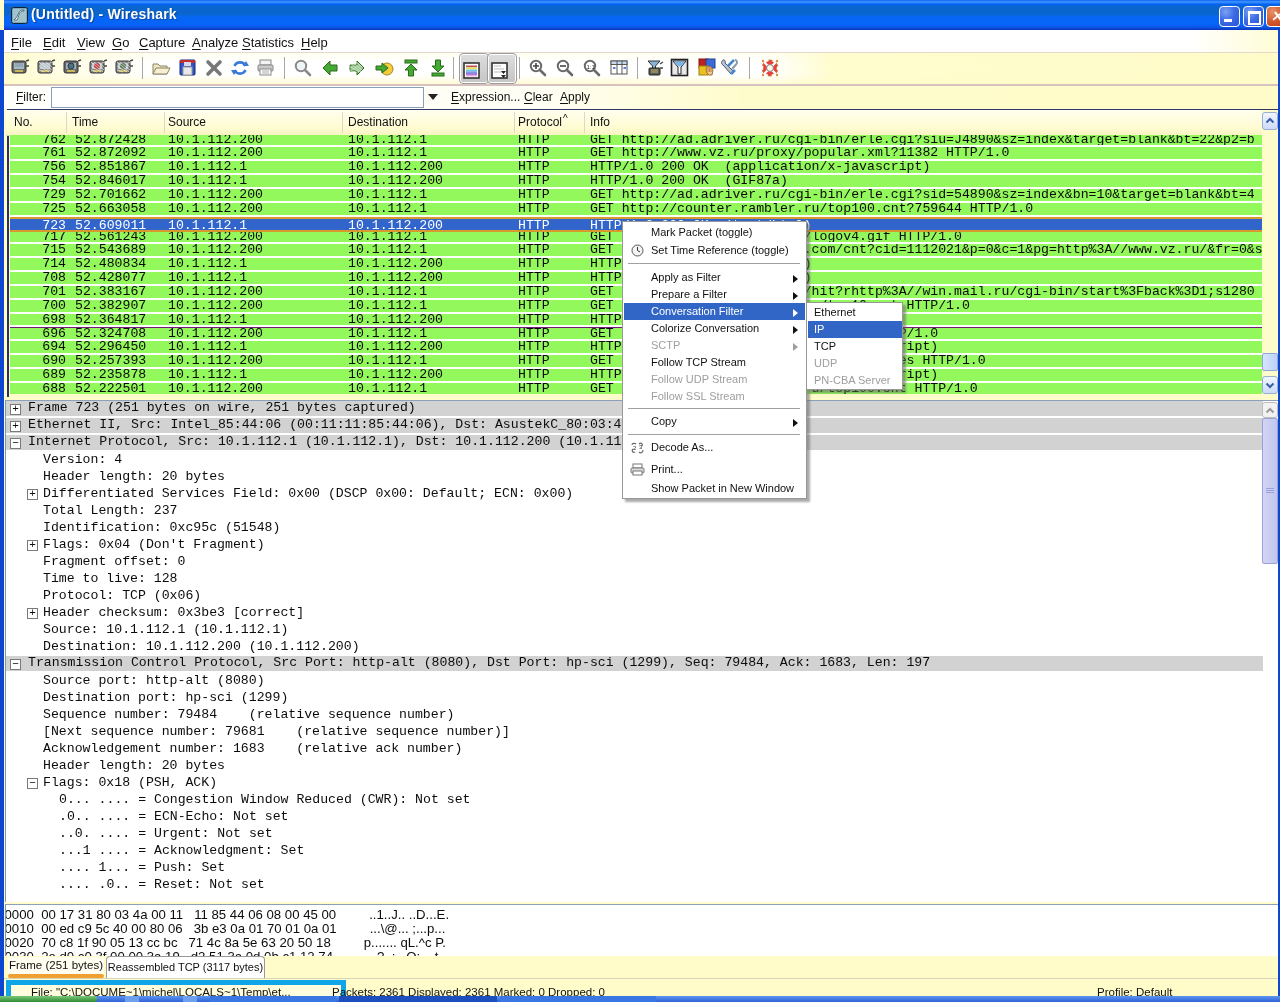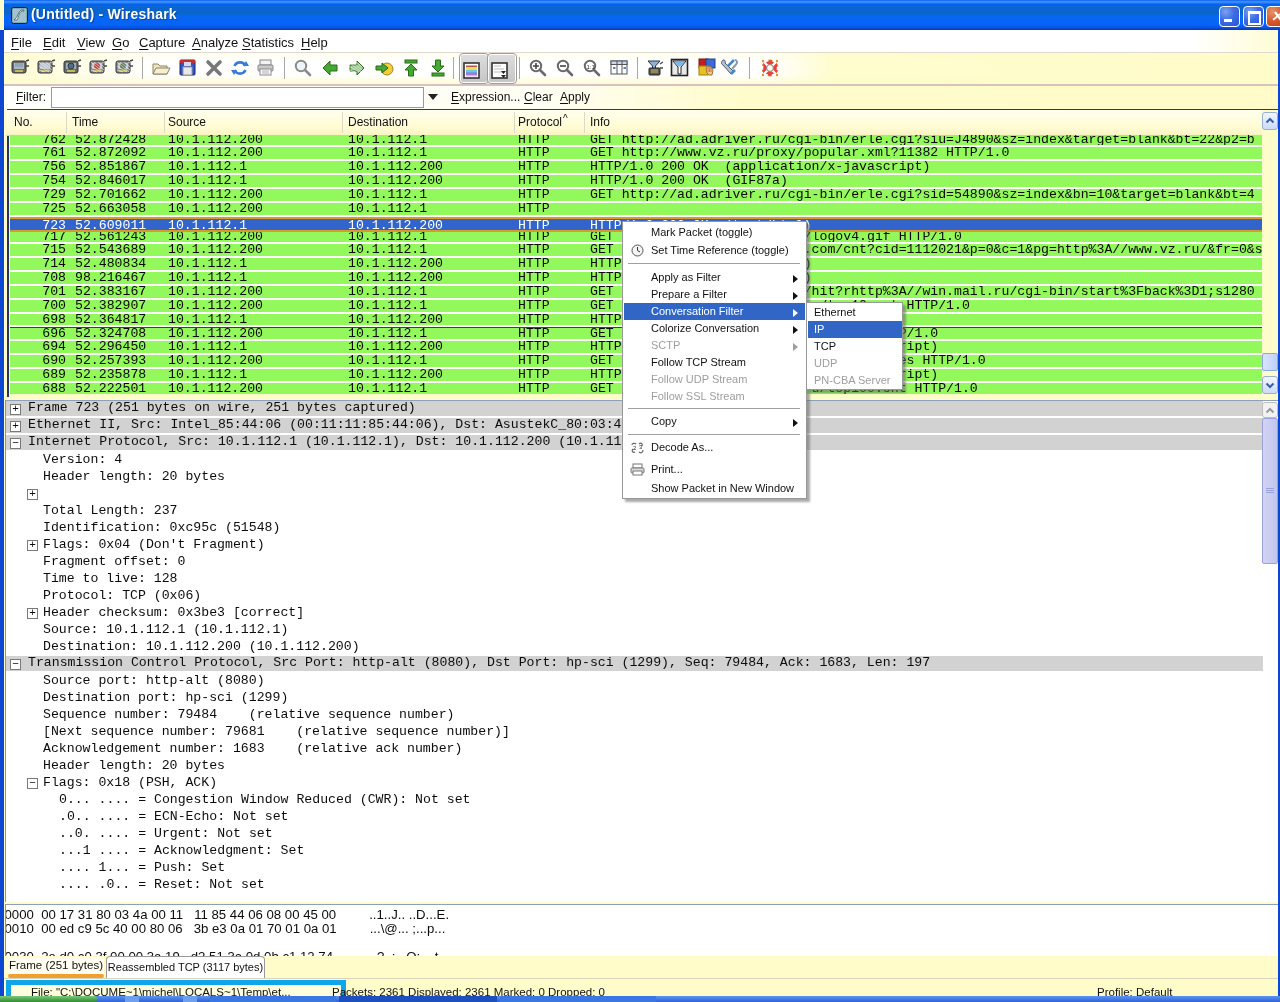--- a/index.html
+++ b/index.html
@@ -35,21 +35,21 @@
 #filterbar .lbl{position:absolute;top:4px;font-size:12px;color:#111}
 #finput{position:absolute;left:50px;top:1px;width:371px;height:19px;background:#fff;border:1px solid #86A0BC}
 #farrow{position:absolute;left:427px;top:8px;width:0;height:0;border-left:5px solid transparent;border-right:5px solid transparent;border-top:6px solid #222}
 
 #plist{position:absolute;left:7px;top:109px;width:1271px;height:287px;background:#FFFCCB;
  border-top:1px solid #30386B;border-left:2.5px solid #2A3166}
 #phead{position:absolute;left:6px;top:110px;width:1256px;height:25px;
  background:linear-gradient(180deg,#FFFEEE 0%,#FFFCD2 70%,#F8F3C2 100%);border-bottom:1px solid #D8D4BE}
 #phead b{position:absolute;top:5px;font-size:12px;font-weight:normal;color:#111}
 #phead .vs{position:absolute;top:2px;width:1px;height:21px;background:#DCD8C4}
-#rows{position:absolute;left:10px;top:135px;width:1252px;height:259px;background:#404040;overflow:hidden}
+#rows{position:absolute;left:10px;top:135px;width:1252px;height:259px;background:#701a75;overflow:hidden}
 .r{position:absolute;left:0;width:1252px;height:13.85px;box-sizing:border-box;border-bottom:2.5px solid #FDFFFA;
  background:#93F85C;font-family:"Liberation Mono",monospace;font-size:13.2px;color:#0A0A0A;white-space:pre;overflow:hidden}
 .r i{position:absolute;top:-1px;font-style:normal;line-height:13px}
 .r.sel{background:#3265CB;color:#fff;border-top:2px solid #D89A2D;border-bottom:2px solid #D89A2D;height:15.5px;margin-top:0;z-index:2}
 .r.sel i{top:0px}
 .cn{left:0;width:56px;text-align:right}
 .ct{left:65px}.cs{left:158px}.cd{left:338px}.cp{left:508px}.cf{left:580px}
 
 .sbtn{position:absolute;left:1262px;width:16px;background:linear-gradient(180deg,#F2F6FE,#CCDBF8);
  border:1px solid #98AED2;border-radius:3px;box-sizing:border-box}
@@ -326,26 +326,26 @@
  <i class="vs" style="left:336px"></i>
     <i class="vs" style="left:508px"></i>
  <i class="vs" style="left:578px"></i>
 </div>
 <div id="rows">
 <div class="r" style="top:-1.40px"><i class="cn">762</i><i class="ct">52.872428</i><i class="cs">10.1.112.200</i><i class="cd">10.1.112.1</i><i class="cp">HTTP</i><i class="cf">GET http://ad.adriver.ru/cgi-bin/erle.cgi?siu=J4890&amp;sz=index&amp;target=blank&amp;bt=22&amp;p2=b</i></div>
 <div class="r" style="top:12.45px"><i class="cn">761</i><i class="ct">52.872092</i><i class="cs">10.1.112.200</i><i class="cd">10.1.112.1</i><i class="cp">HTTP</i><i class="cf">GET http://www.vz.ru/proxy/popular.xml?11382 HTTP/1.0</i></div>
 <div class="r" style="top:26.30px"><i class="cn">756</i><i class="ct">52.851867</i><i class="cs">10.1.112.1</i><i class="cd">10.1.112.200</i><i class="cp">HTTP</i><i class="cf">HTTP/1.0 200 OK  (application/x-javascript)</i></div>
 <div class="r" style="top:40.15px"><i class="cn">754</i><i class="ct">52.846017</i><i class="cs">10.1.112.1</i><i class="cd">10.1.112.200</i><i class="cp">HTTP</i><i class="cf">HTTP/1.0 200 OK  (GIF87a)</i></div>
 <div class="r" style="top:54.00px"><i class="cn">729</i><i class="ct">52.701662</i><i class="cs">10.1.112.200</i><i class="cd">10.1.112.1</i><i class="cp">HTTP</i><i class="cf">GET http://ad.adriver.ru/cgi-bin/erle.cgi?sid=54890&amp;sz=index&amp;bn=10&amp;target=blank&amp;bt=4</i></div>
-<div class="r" style="top:67.85px"><i class="cn">725</i><i class="ct">52.663058</i><i class="cs">10.1.112.200</i><i class="cd">10.1.112.1</i><i class="cp">HTTP</i></div>
+<div class="r" style="top:67.85px"><i class="cn">725</i><i class="ct">52.663058</i><i class="cs">10.1.112.200</i><i class="cd">10.1.112.1</i><i class="cp">HTTP</i><i class="cf">GET http://counter.rambler.ru/top100.cnt?759644 HTTP/1.0</i></div>
 <div class="r sel" style="top:81.70px"><i class="cn">723</i><i class="ct">52.609011</i><i class="cs">10.1.112.1</i><i class="cd">10.1.112.200</i><i class="cp">HTTP</i><i class="cf">HTTP/1.0 200 OK  (text/html)</i></div>
 <div class="r" style="top:95.55px"><i class="cn">717</i><i class="ct">52.561243</i><i class="cs">10.1.112.200</i><i class="cd">10.1.112.1</i><i class="cp">HTTP</i><i class="cf">GET http://www.vz.ru/images/logov4.gif HTTP/1.0</i></div>
 <div class="r" style="top:109.40px"><i class="cn">715</i><i class="ct">52.543689</i><i class="cs">10.1.112.200</i><i class="cd">10.1.112.1</i><i class="cp">HTTP</i><i class="cf">GET http://counters.mail.ru.com/cnt?cid=1112021&amp;p=0&amp;c=1&amp;pg=http%3A//www.vz.ru/&amp;fr=0&amp;s</i></div>
 <div class="r" style="top:123.25px"><i class="cn">714</i><i class="ct">52.480834</i><i class="cs">10.1.112.1</i><i class="cd">10.1.112.200</i><i class="cp">HTTP</i><i class="cf">HTTP/1.0 200 OK  (text/html)</i></div>
-<div class="r" style="top:137.10px"><i class="cn">708</i><i class="ct">98.216467</i><i class="cs">10.1.112.1</i><i class="cd">10.1.112.200</i><i class="cp">HTTP</i><i class="cf">HTTP/1.0 200 OK  (text/html)</i></div>
+<div class="r" style="top:137.10px"><i class="cn">708</i><i class="ct">52.428077</i><i class="cs">10.1.112.1</i><i class="cd">10.1.112.200</i><i class="cp">HTTP</i><i class="cf">HTTP/1.0 200 OK  (text/html)</i></div>
 <div class="r" style="top:150.95px"><i class="cn">701</i><i class="ct">52.383167</i><i class="cs">10.1.112.200</i><i class="cd">10.1.112.1</i><i class="cp">HTTP</i><i class="cf">GET http://counters.mail.ru/hit?rhttp%3A//win.mail.ru/cgi-bin/start%3Fback%3D1;s1280</i></div>
 <div class="r" style="top:164.80px"><i class="cn">700</i><i class="ct">52.382907</i><i class="cs">10.1.112.200</i><i class="cd">10.1.112.1</i><i class="cp">HTTP</i><i class="cf">GET http://counter.rambler.ru/top10.cnt HTTP/1.0</i></div>
 <div class="r" style="top:178.65px"><i class="cn">698</i><i class="ct">52.364817</i><i class="cs">10.1.112.1</i><i class="cd">10.1.112.200</i><i class="cp">HTTP</i><i class="cf">HTTP/1.0 200 OK  (text/html)</i></div>
 <div class="r" style="top:192.50px"><i class="cn">696</i><i class="ct">52.324708</i><i class="cs">10.1.112.200</i><i class="cd">10.1.112.1</i><i class="cp">HTTP</i><i class="cf">GET http://img.vz.ru/i/9/logo2.gifx HTTP/1.0</i></div>
 <div class="r" style="top:206.35px"><i class="cn">694</i><i class="ct">52.296450</i><i class="cs">10.1.112.1</i><i class="cd">10.1.112.200</i><i class="cp">HTTP</i><i class="cf">HTTP/1.0 200 OK   (application/x-javascript)</i></div>
 <div class="r" style="top:220.20px"><i class="cn">690</i><i class="ct">52.257393</i><i class="cs">10.1.112.200</i><i class="cd">10.1.112.1</i><i class="cp">HTTP</i><i class="cf">GET http://www.vz.ru/proxy/news/headlines HTTP/1.0</i></div>
 <div class="r" style="top:234.05px"><i class="cn">689</i><i class="ct">52.235878</i><i class="cs">10.1.112.1</i><i class="cd">10.1.112.200</i><i class="cp">HTTP</i><i class="cf">HTTP/1.0 200 OK   (application/x-javascript)</i></div>
 <div class="r" style="top:247.90px"><i class="cn">688</i><i class="ct">52.222501</i><i class="cs">10.1.112.200</i><i class="cd">10.1.112.1</i><i class="cp">HTTP</i><i class="cf">GET http://counter.rambler.ru/top100.cnt HTTP/1.0</i></div>
 </div>
 
@@ -360,21 +360,21 @@
       <path d="M1.5 3.5 L5 7 L8.5 3.5" fill="none" stroke="#3A5FA8" stroke-width="2"></path>
     </svg>
   </div>
 
 <div id="dpane"></div>
 <div class="dr gray" style="top:400.5px"><b class="xp" style="left:4px"><span class="pl">+</span></b><i style="left:22px">Frame 723 (251 bytes on wire, 251 bytes captured)</i></div>
 <div class="dr gray" style="top:417.5px"><b class="xp" style="left:4px"><span class="pl">+</span></b><i style="left:22px">Ethernet II, Src: Intel_85:44:06 (00:11:11:85:44:06), Dst: AsustekC_80:03:4f (00:1b:fc:80:03:4f)</i></div>
 <div class="dr gray" style="top:434.5px"><b class="xp" style="left:4px"><span class="mi">−</span></b><i style="left:22px">Internet Protocol, Src: 10.1.112.1 (10.1.112.1), Dst: 10.1.112.200 (10.1.112.200)</i></div>
 <div class="dr" style="top:451.5px"><i style="left:37px">Version: 4</i></div>
 <div class="dr" style="top:468.5px"><i style="left:37px">Header length: 20 bytes</i></div>
-<div class="dr" style="top:485.5px"><b class="xp" style="left:21px"><span class="pl">+</span></b></div>
+<div class="dr" style="top:485.5px"><b class="xp" style="left:21px"><span class="pl">+</span></b><i style="left:37px">Differentiated Services Field: 0x00 (DSCP 0x00: Default; ECN: 0x00)</i></div>
 <div class="dr" style="top:502.5px"><i style="left:37px">Total Length: 237</i></div>
 <div class="dr" style="top:519.5px"><i style="left:37px">Identification: 0xc95c (51548)</i></div>
 <div class="dr" style="top:536.5px"><b class="xp" style="left:21px"><span class="pl">+</span></b><i style="left:37px">Flags: 0x04 (Don't Fragment)</i></div>
 <div class="dr" style="top:553.5px"><i style="left:37px">Fragment offset: 0</i></div>
 <div class="dr" style="top:570.5px"><i style="left:37px">Time to live: 128</i></div>
 <div class="dr" style="top:587.5px"><i style="left:37px">Protocol: TCP (0x06)</i></div>
 <div class="dr" style="top:604.5px"><b class="xp" style="left:21px"><span class="pl">+</span></b><i style="left:37px">Header checksum: 0x3be3 [correct]</i></div>
 <div class="dr" style="top:621.5px"><i style="left:37px">Source: 10.1.112.1 (10.1.112.1)</i></div>
 <div class="dr" style="top:638.5px"><i style="left:37px">Destination: 10.1.112.200 (10.1.112.200)</i></div>
 <div class="dr gray" style="top:655.5px"><b class="xp" style="left:4px"><span class="mi">−</span></b><i style="left:22px">Transmission Control Protocol, Src Port: http-alt (8080), Dst Port: hp-sci (1299), Seq: 79484, Ack: 1683, Len: 197</i></div>
@@ -397,20 +397,21 @@
       <path d="M1.5 6.5 L5 3 L8.5 6.5" fill="none" stroke="#9A9A9A" stroke-width="2"></path>
     </svg>
   </div>
 <div class="thumb" style="top:418px;height:146px;background:linear-gradient(90deg,#D4D4F4,#BFC6EE);border-color:#9AA2DA">
  <div style="position:absolute;left:3px;top:69px;width:8px;height:1px;background:#9AA2DA;box-shadow:0 2px 0 #9AA2DA,0 4px 0 #9AA2DA"></div>
 </div>
 
 <div id="hpane">
 <div class="hx" style="top:2.5px">0000  00 17 31 80 03 4a 00 11   11 85 44 06 08 00 45 00         ..1..J.. ..D...E.</div>
 <div class="hx" style="top:16.5px">0010  00 ed c9 5c 40 00 80 06   3b e3 0a 01 70 01 0a 01         ...\@... ;...p...</div>
+<div class="hx" style="top:30.5px">0020  70 c8 1f 90 05 13 cc bc   71 4c 8a 5e 63 20 50 18         p....... qL.^c P.</div>
 <div class="hx" style="top:44.5px">0030  2e d0 c0 3f 00 00 3a 19   d2 51 3a 0d 0b c1 12 74         ...?..:. .Q:....t</div>
 </div>
 
 <div id="tabs">
  <div id="tab1">Frame (251 bytes)</div>
  <div id="tab1bar"></div>
  <div id="tab2">Reassembled TCP (3117 bytes)</div>
 </div>
 
 <div id="status">

